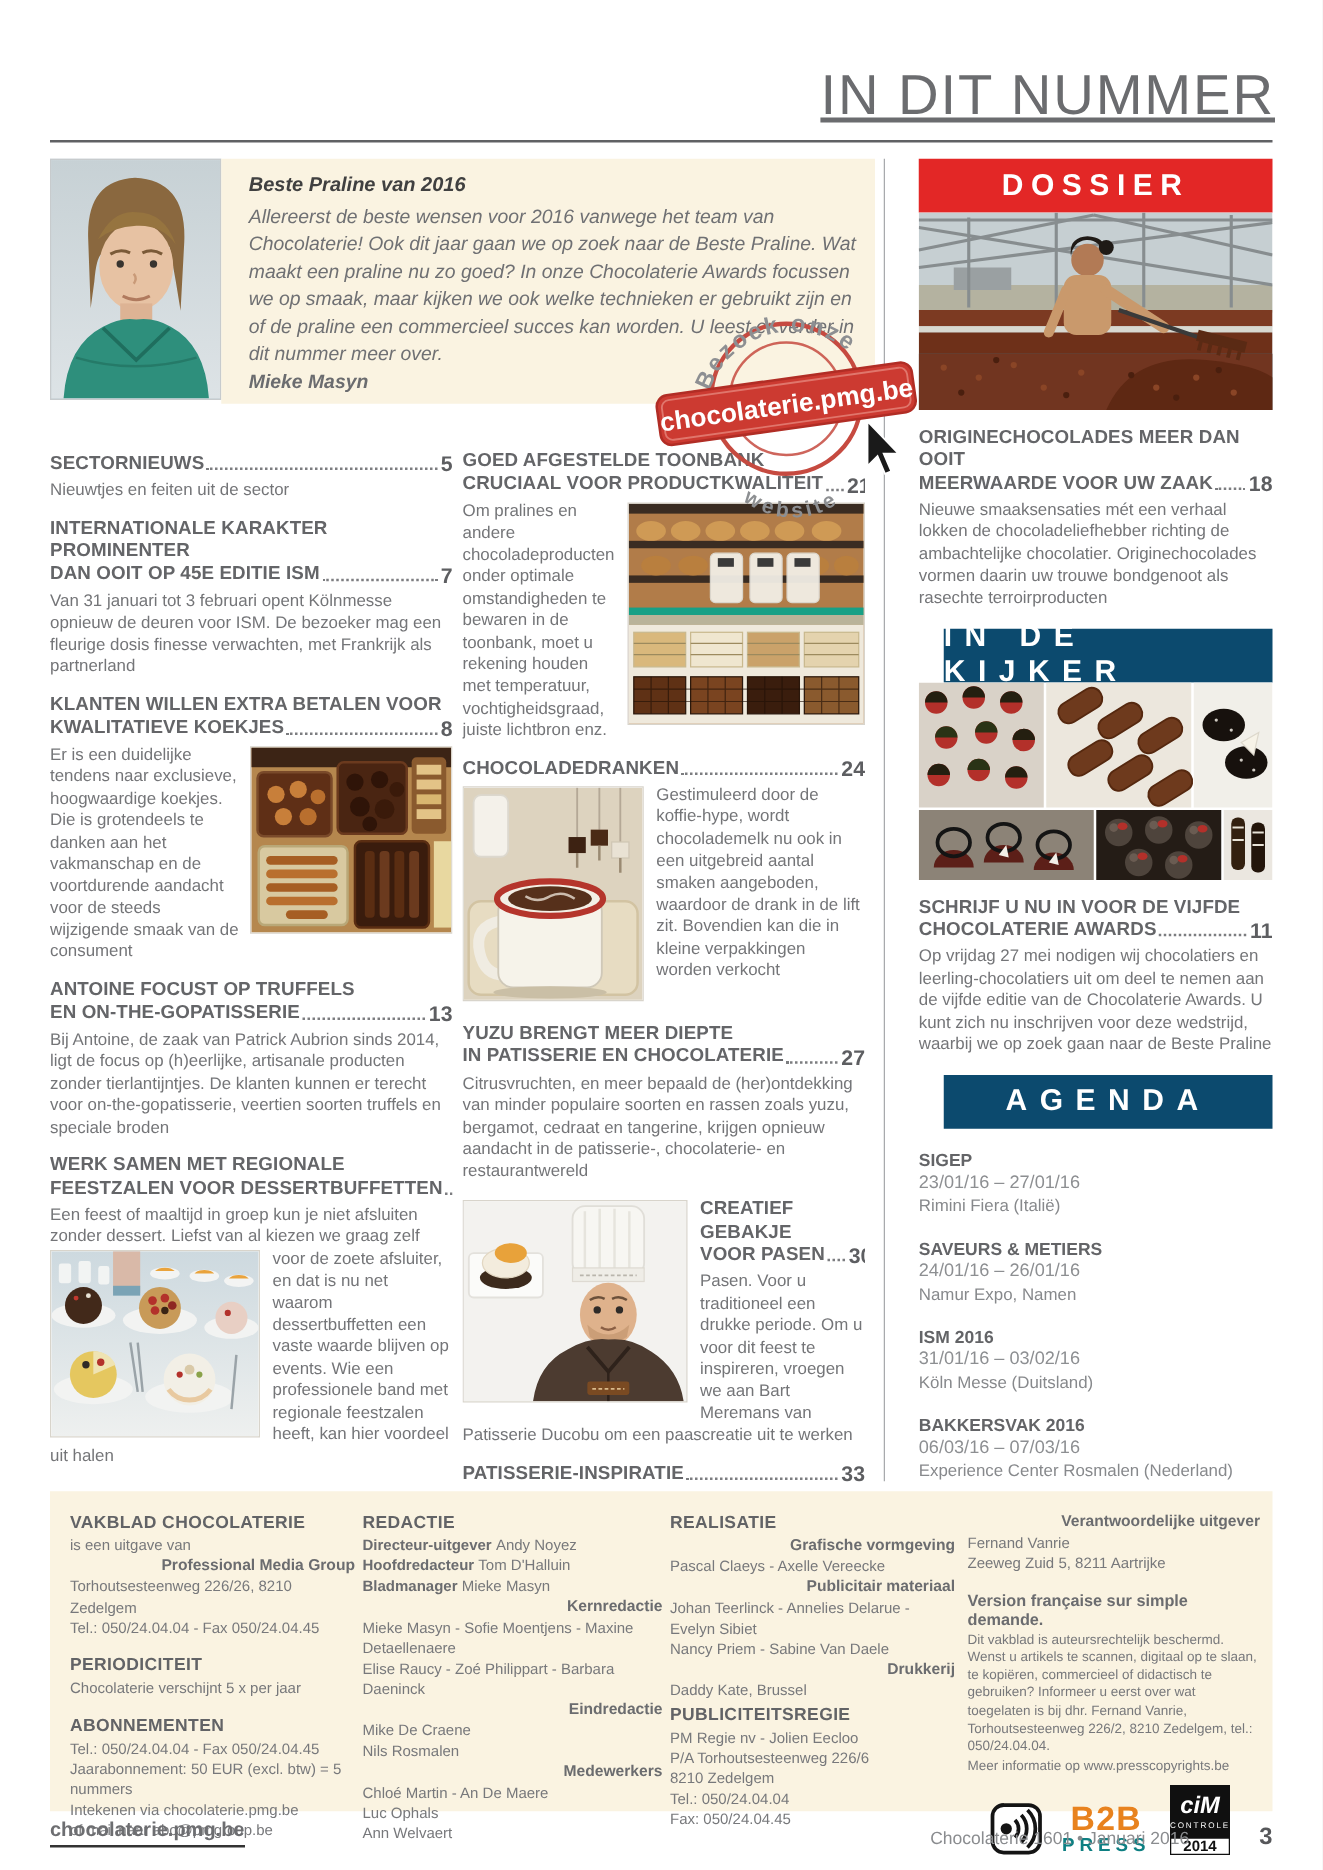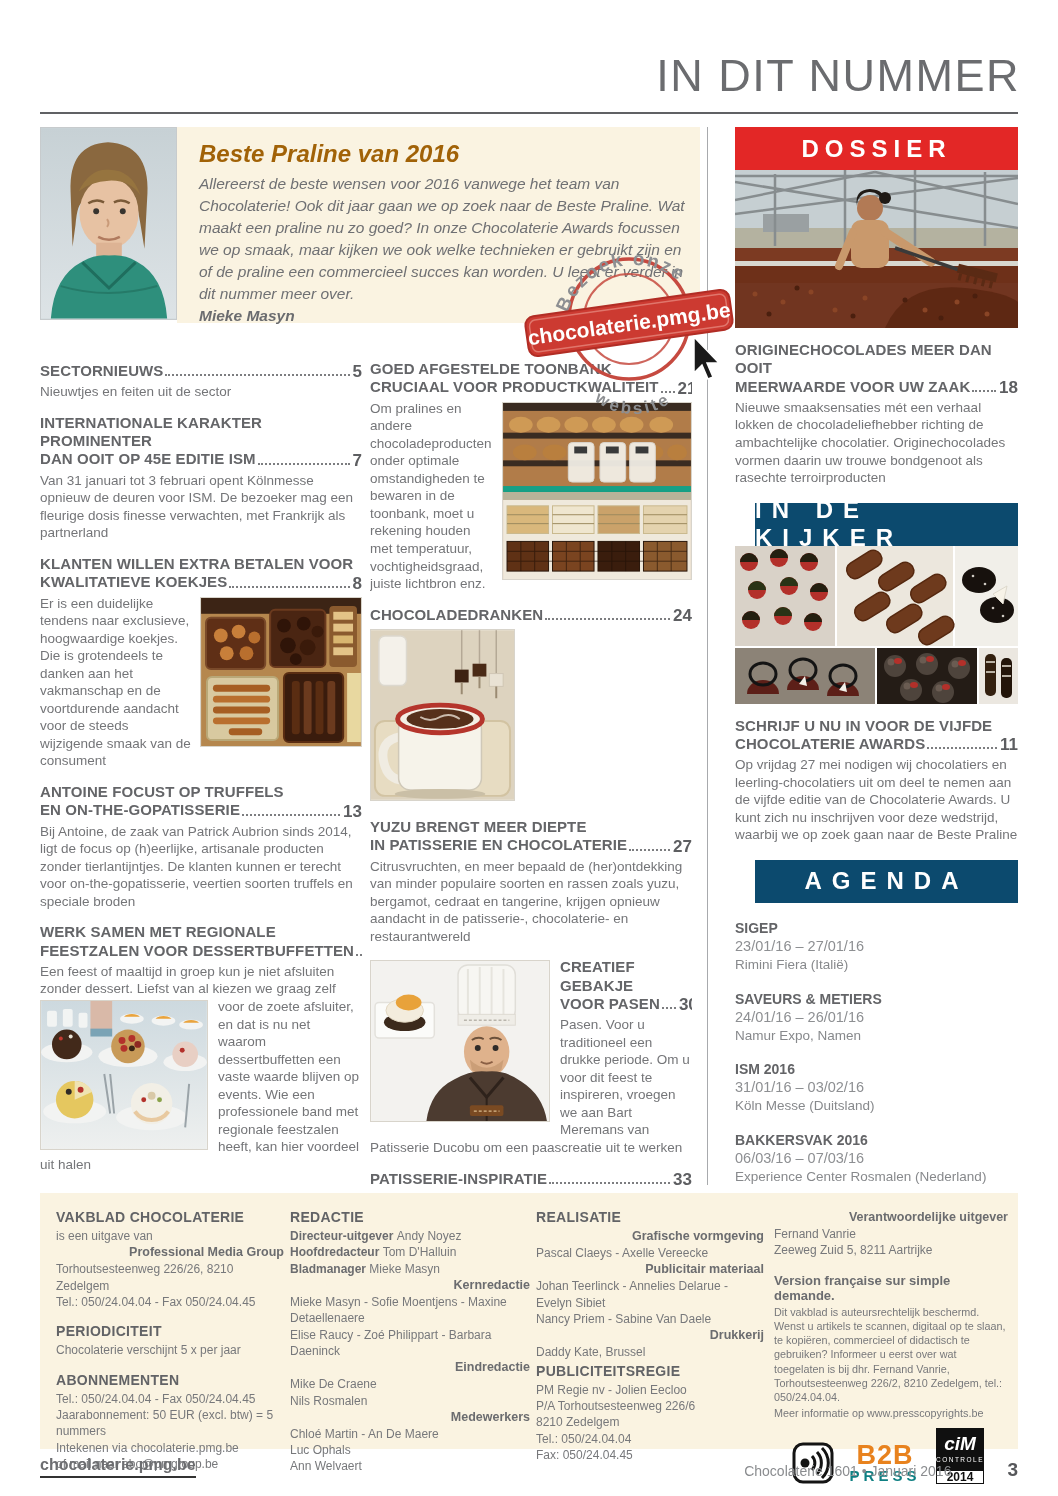--- a/index.html
+++ b/index.html
@@ -1,28 +1,28 @@
 <!DOCTYPE html>
 <html><head>
 <meta charset="utf-8">
 <style>
   * { margin:0; padding:0; box-sizing:border-box; }
   body { background:#e9e9e9; font-family:"Liberation Sans", sans-serif; }
   .page { position:relative; width:1058px; height:1496px; margin:0 auto; background:#ffffff; overflow:hidden; }
 
   
   .issue-line { position:absolute; top:18px; right:40px; font-size:19px; letter-spacing:5px; color:#8a8c8f; white-space:nowrap; }
-  .page-title { position:absolute; top:50px; right:38px; font-size:45px; letter-spacing:1.5px; color:#6b6c6f; white-space:nowrap; }
+  .page-title { position:absolute; top:50px; right:38px; font-size:45px; letter-spacing:1.5px; color:#6b6c6f; white-space:nowrap;text-decoration:underline; }
   .header-rule { position:absolute; top:112px; left:40px; width:978px; height:2px; background:#606164; }
 
   
   .intro { position:absolute; top:127px; left:40px; width:660px; height:196px; }
   .portrait { position:absolute; top:0; left:0; width:137px; height:193px; border:1px solid #c7cbcd; background:#ccd6da; }
   .intro-box { position:absolute; top:0; left:137px; width:523px; height:196px; background:#faf3e1; padding:13px 16px 0 22px; }
-  .intro-h { font-size:24px; font-weight:bold; font-style:italic; color:#a16207; margin-bottom:5px; }
+  .intro-h { font-size:16px; font-weight:bold; font-style:italic; color:#404040; margin-bottom:5px; }
   .intro-p { font-size:15.5px; font-style:italic; color:#6f7073; line-height:1.42; width:486px; }
   .intro-sig { font-size:15.5px; font-weight:bold; font-style:italic; color:#6b6c6f; margin-top:2px; }
   .stamp { position:absolute; left:486px; top:110px; width:210px; height:160px; z-index:3; }
 
   
   .col-left { position:absolute; left:40px; top:362px; width:322px; }
   .col-mid  { position:absolute; left:370px; top:360px; width:322px; }
   .v-divider { position:absolute; left:707px; top:127px; width:1px; height:1058px; background:#a8aaad; }
   .sidebar { position:absolute; left:735px; top:127px; width:283px; }
 
@@ -357,20 +357,21 @@
               <rect x="120" y="44" width="14" height="13" fill="#e9e2d4" stroke="#cfc6b4"></rect>
             <path d="M92,53 v12 M110,47 v12 M127,57 v12" stroke="#9a8a72" stroke-width="2"></path>
             <path d="M30,108 q-22,4 -17,26 q4,18 20,18" fill="none" stroke="#f0ece2" stroke-width="9"></path>
             <rect x="28" y="88" width="84" height="74" rx="12" fill="#f6f3ea" stroke="#cfc8b8" stroke-width="1.5"></rect>
             <ellipse cx="70" cy="90" rx="43" ry="14" fill="#f3efe5" stroke="#b5352c" stroke-width="5"></ellipse>
             <ellipse cx="70" cy="90" rx="34" ry="10" fill="#56301b"></ellipse>
             <path d="M50,88 q10,6 20,0 q10,-5 20,2" stroke="#e8dfd2" stroke-width="2" fill="none" opacity="0.8"></path>
             <ellipse cx="70" cy="166" rx="46" ry="5" fill="#cabfa6"></ellipse>
           </svg>
         </span>
+        <span>Gestimuleerd door de koffie-hype, wordt chocolademelk nu ook in een uitgebreid aantal smaken aangeboden, waardoor de drank in de lift zit. Bovendien kan die in kleine verpakkingen worden verkocht</span>
       </div>
     </div>
 
     <div class="entry">
       <div class="t1">YUZU BRENGT MEER DIEPTE</div>
       <div class="trow">
           <span class="t1">IN PATISSERIE EN CHOCOLATERIE</span>
           <span class="dots"></span>
           <span class="pg">27</span>
         </div>

